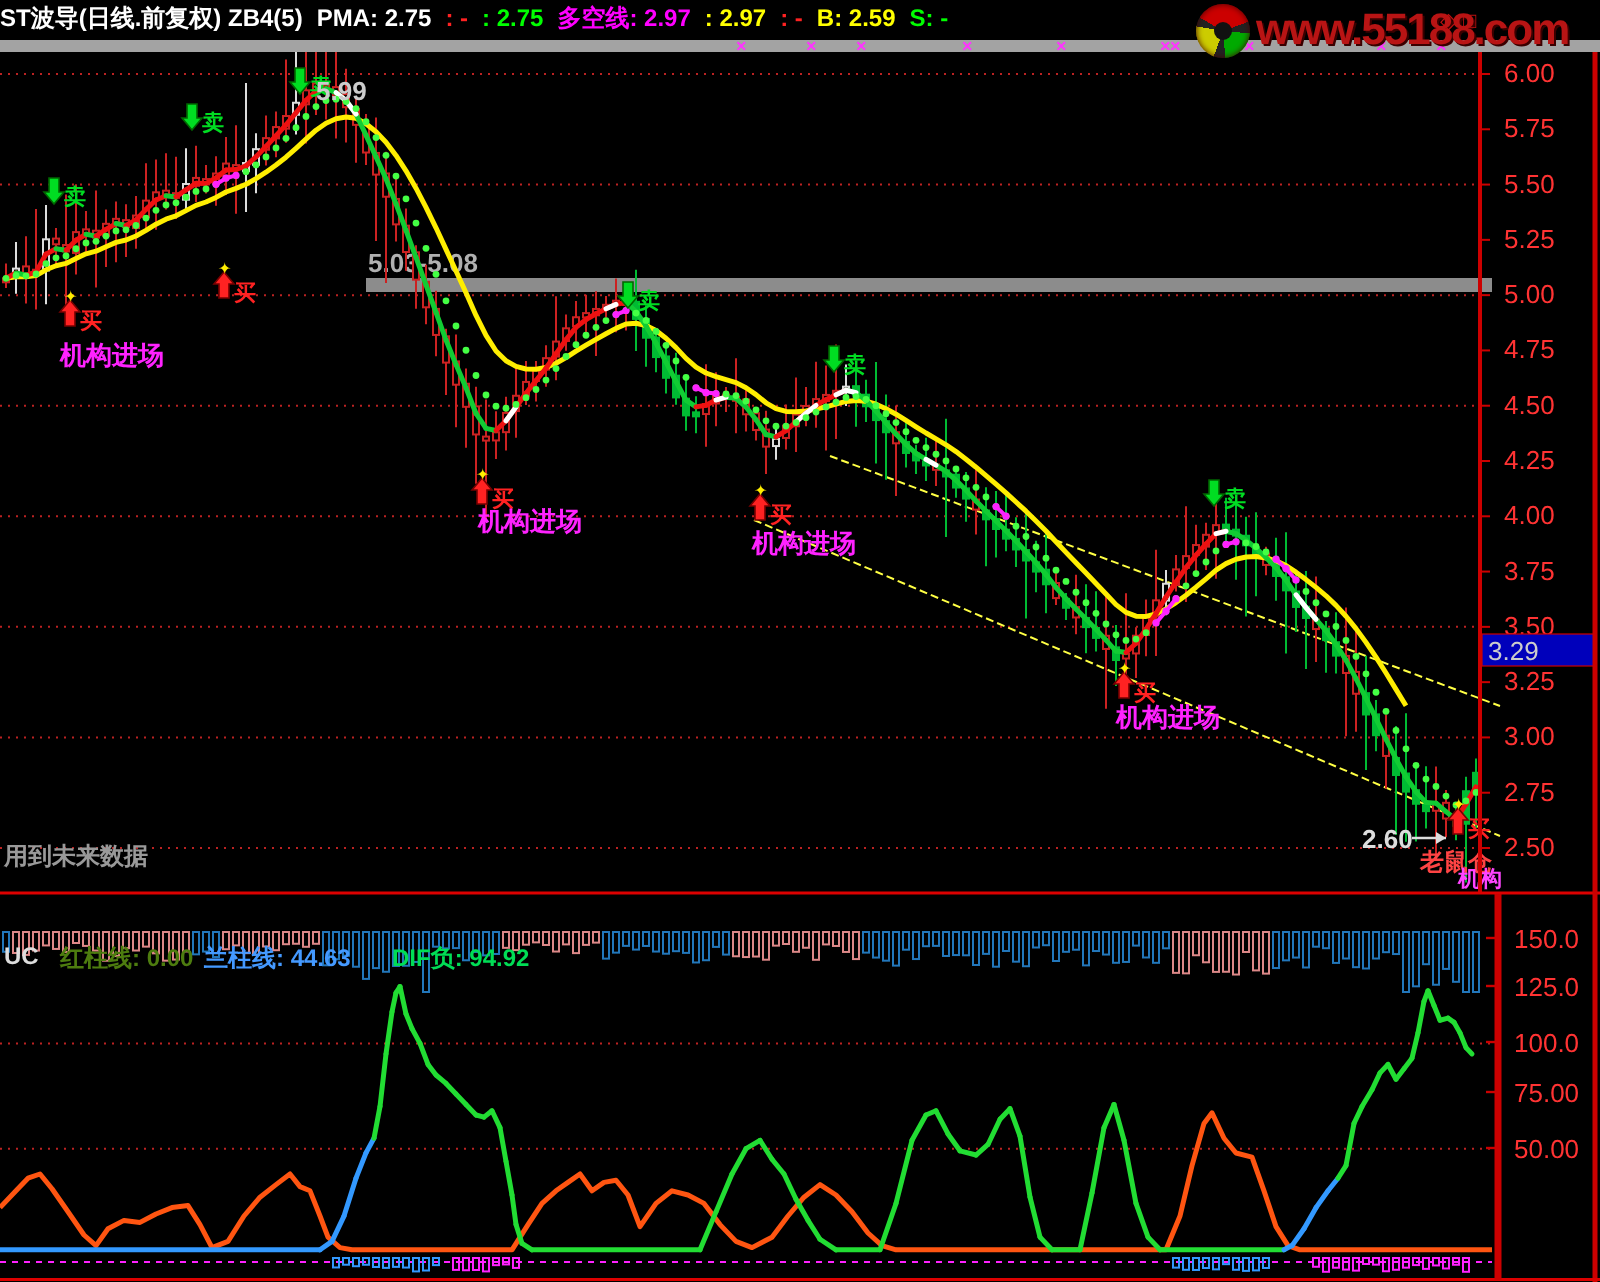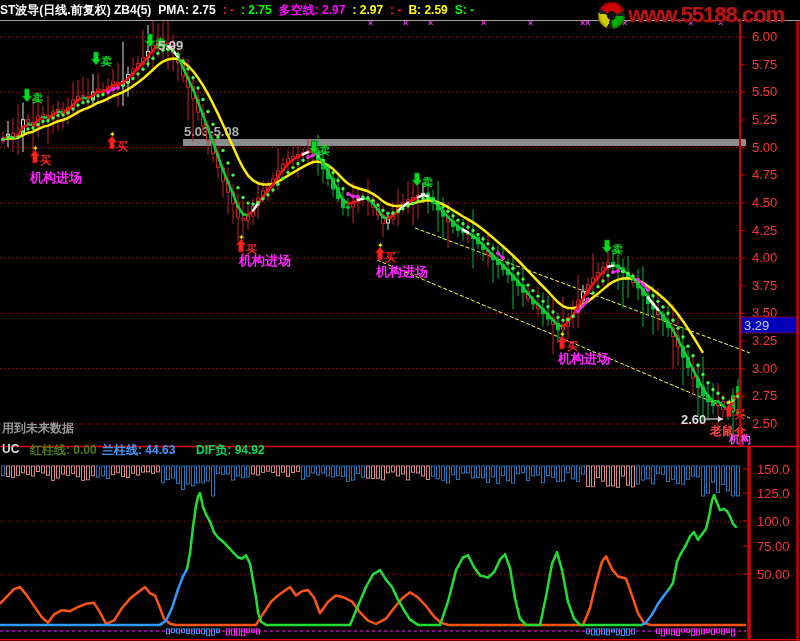--- a/index.html
+++ b/index.html
@@ -1,31 +1,31 @@
 <!DOCTYPE html>
 <html><head>
 <meta charset="utf-8">
 <style>
   html,body{margin:0;padding:0;background:#222;}
   .screen{position:relative;width:800px;height:641px;background:#000;overflow:hidden;
           font-family:"Liberation Sans","DejaVu Sans",sans-serif;}
   .topbar{position:absolute;left:0;top:0;width:800px;height:20px;background:#000;
-          border-bottom:1px solid #a3a3a3;z-index:6;white-space:nowrap;}
+          border-bottom:6px solid #a3a3a3;z-index:6;white-space:nowrap;}
   .topbar .seg{display:inline-block;font-size:12px;line-height:19px;margin-right:7px;font-weight:bold;}
   #chart{position:absolute;left:0;top:0;z-index:2;}
   .logo{position:absolute;left:598px;top:2px;z-index:9;display:flex;align-items:flex-start;}
   .pinwheel{width:27px;height:27px;border-radius:50%;
      background:conic-gradient(#c00 0 70deg,#222 70deg 95deg,#0a0 95deg 175deg,#222 175deg 200deg,#cc0 200deg 280deg,#222 280deg 300deg,#c00 300deg 360deg);
      box-shadow:0 0 3px #400 inset;position:relative;}
   .pinwheel::after{content:"";position:absolute;left:9px;top:9px;width:9px;height:9px;border-radius:50%;background:#111;}
   .logo-text{font-size:22px;font-weight:bold;color:#b81414;letter-spacing:-1px;line-height:26px;
      text-shadow:1px 1px 0 #3a0000;margin-left:3px;}
   .logo-deco{position:absolute;left:122px;top:2px;font-size:11px;color:#c01010;letter-spacing:0;}
   .xmarks span{position:absolute;top:18px;font-size:9px;font-weight:bold;color:#ff33ff;z-index:7;}
-  .lowheader{position:absolute;left:0;top:441px;width:740px;height:16px;z-index:5;}
+  .lowheader{position:absolute;left:0;top:470px;width:740px;height:16px;z-index:5;}
   .lowheader .seg{position:absolute;top:1px;font-size:12px;font-weight:bold;white-space:nowrap;}
 </style>
 </head>
 <body>
 
 <div class="screen">
   <div class="topbar">
     <span id="title-segments"><span class="seg" style="color: rgb(255, 255, 255);">ST波导(日线.前复权) ZB4(5)</span><span class="seg" style="color: rgb(255, 255, 255);">PMA: 2.75</span><span class="seg" style="color: rgb(255, 34, 34);">: -</span><span class="seg" style="color: rgb(0, 255, 0);">: 2.75</span><span class="seg" style="color: rgb(255, 0, 255);">多空线: 2.97</span><span class="seg" style="color: rgb(255, 255, 0);">: 2.97</span><span class="seg" style="color: rgb(255, 34, 34);">: -</span><span class="seg" style="color: rgb(255, 255, 0);">B: 2.59</span><span class="seg" style="color: rgb(0, 255, 0);">S: -</span></span>
   </div>
   <div class="xmarks" id="xmarks">

